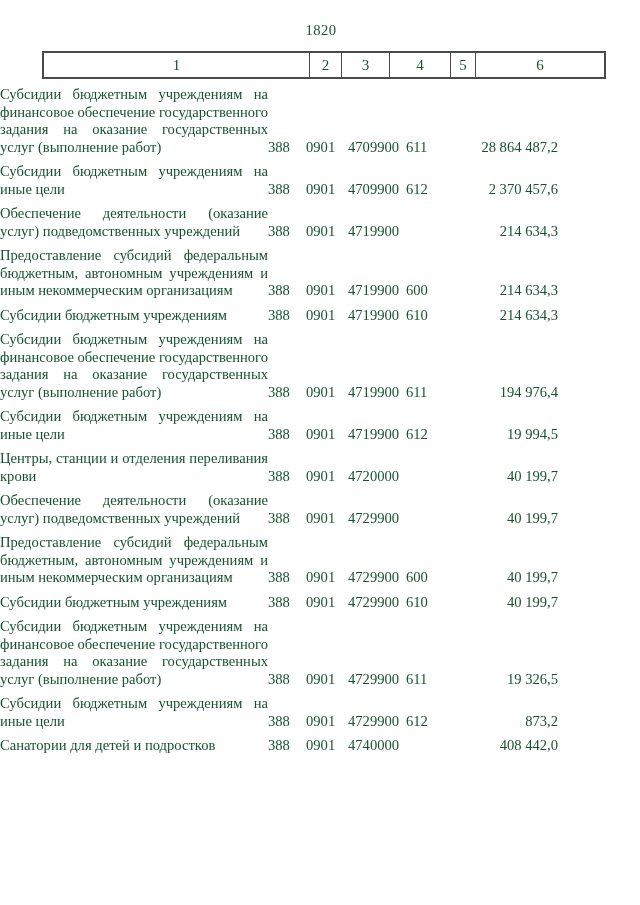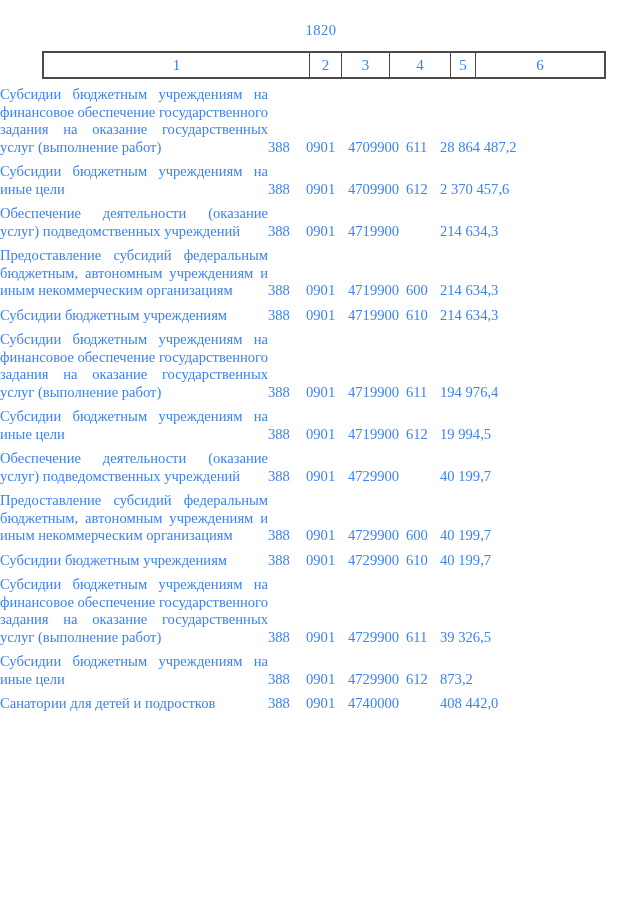--- a/index.html
+++ b/index.html
@@ -7,21 +7,21 @@
     padding: 0;
     background: #ffffff;
   }
   .page {
     position: relative;
     width: 640px;
     height: 905px;
     background: #ffffff;
     overflow: hidden;
     font-family: "Liberation Serif", "DejaVu Serif", serif;
-    color: #3b82f6;
+    color: #14532d;
   }
   .page-number {
     padding-top: 21px;
     margin-left: 42px;
     width: 558px;
     text-align: center;
     font-size: 14.6px;
     line-height: 18px;
     letter-spacing: 0.5px;
   }
@@ -63,21 +63,21 @@
   td.c1 {
     width: 268px;
     text-align: justify;
     text-align-last: left;
     padding-right: 4px;
   }
   td.c2 { width: 38px; padding-left: 4px; }
   td.c3 { width: 42px; }
   td.c4 { width: 58px; }
   td.c5 { width: 34px; }
-  td.c6 { width: 118px; text-align: left; }
+  td.c6 { width: 118px; text-align: right; }
 </style>
 </head>
 <body>
 
 <div class="page">
 
   <div class="page-number">1820</div>
 
   <table class="header-table">
     <tbody>
@@ -144,20 +144,28 @@
     </tr>
         <tr>
       <td class="c1">Субсидии бюджетным учреждениям на иные цели</td>
       <td class="c2">388</td>
       <td class="c3">0901</td>
       <td class="c4">4719900</td>
       <td class="c5">612</td>
       <td class="c6">19 994,5</td>
     </tr>
         <tr>
+      <td class="c1">Центры, станции и отделения переливания крови</td>
+      <td class="c2">388</td>
+      <td class="c3">0901</td>
+      <td class="c4">4720000</td>
+      <td class="c5"></td>
+      <td class="c6">40 199,7</td>
+    </tr>
+        <tr>
       <td class="c1">Обеспечение деятельности (оказание услуг) подведомственных учреждений</td>
       <td class="c2">388</td>
       <td class="c3">0901</td>
       <td class="c4">4729900</td>
       <td class="c5"></td>
       <td class="c6">40 199,7</td>
     </tr>
         <tr>
       <td class="c1">Предоставление субсидий федеральным бюджетным, автономным учреждениям и иным некоммерческим организациям</td>
       <td class="c2">388</td>
@@ -173,21 +181,21 @@
       <td class="c4">4729900</td>
       <td class="c5">610</td>
       <td class="c6">40 199,7</td>
     </tr>
         <tr>
       <td class="c1">Субсидии бюджетным учреждениям на финансовое обеспечение государственного задания на оказание государственных услуг (выполнение работ)</td>
       <td class="c2">388</td>
       <td class="c3">0901</td>
       <td class="c4">4729900</td>
       <td class="c5">611</td>
-      <td class="c6">39 326,5</td>
+      <td class="c6">19 326,5</td>
     </tr>
         <tr>
       <td class="c1">Субсидии бюджетным учреждениям на иные цели</td>
       <td class="c2">388</td>
       <td class="c3">0901</td>
       <td class="c4">4729900</td>
       <td class="c5">612</td>
       <td class="c6">873,2</td>
     </tr>
         <tr>

